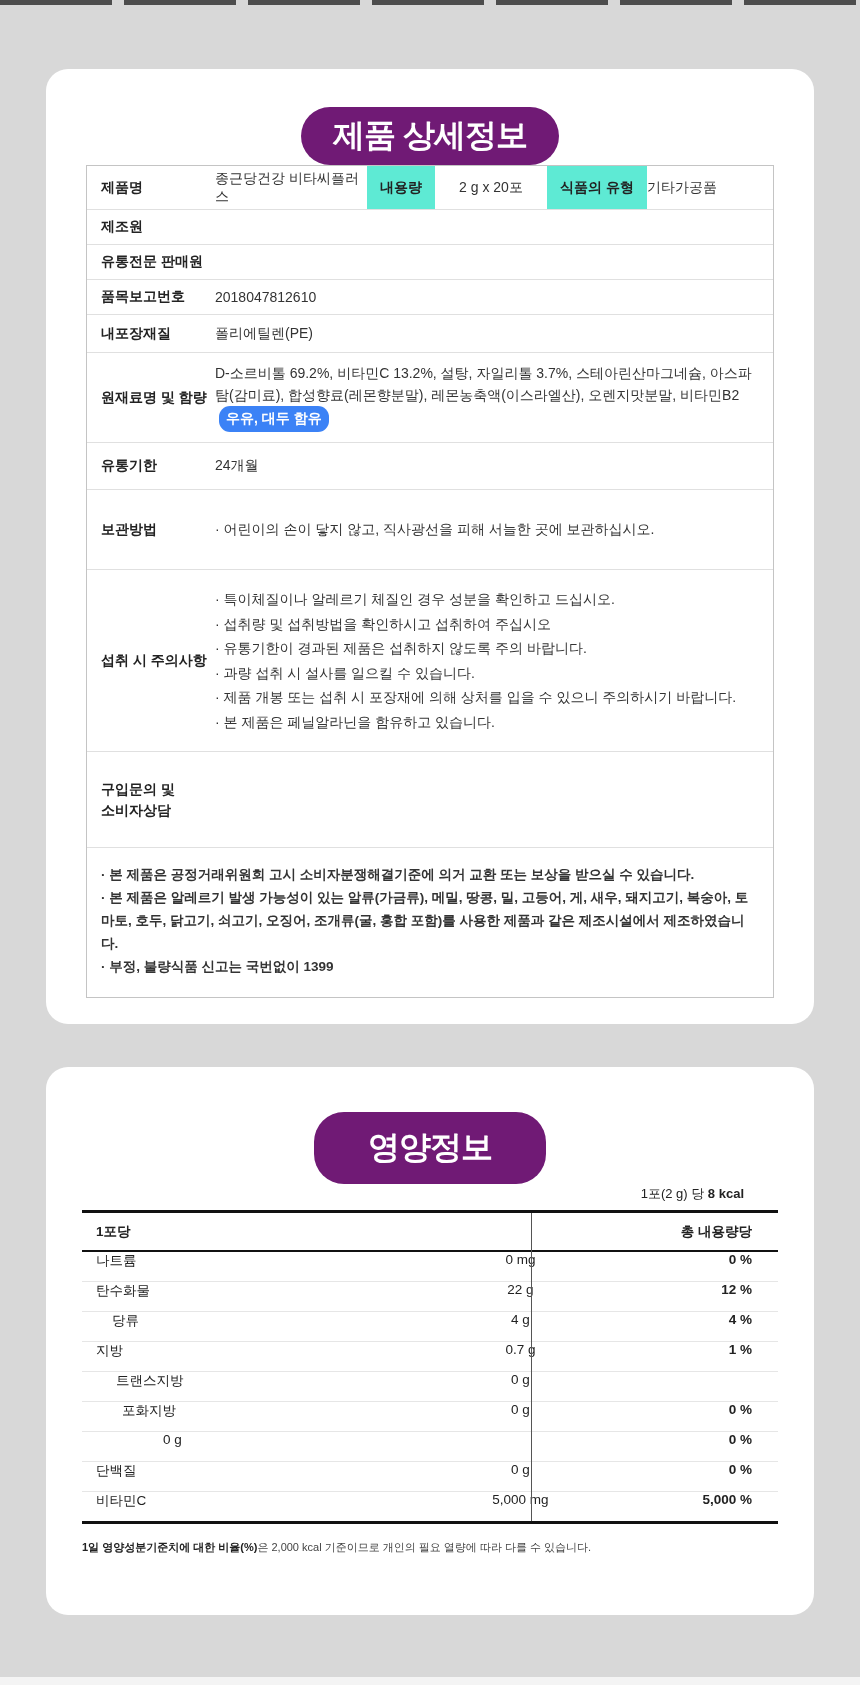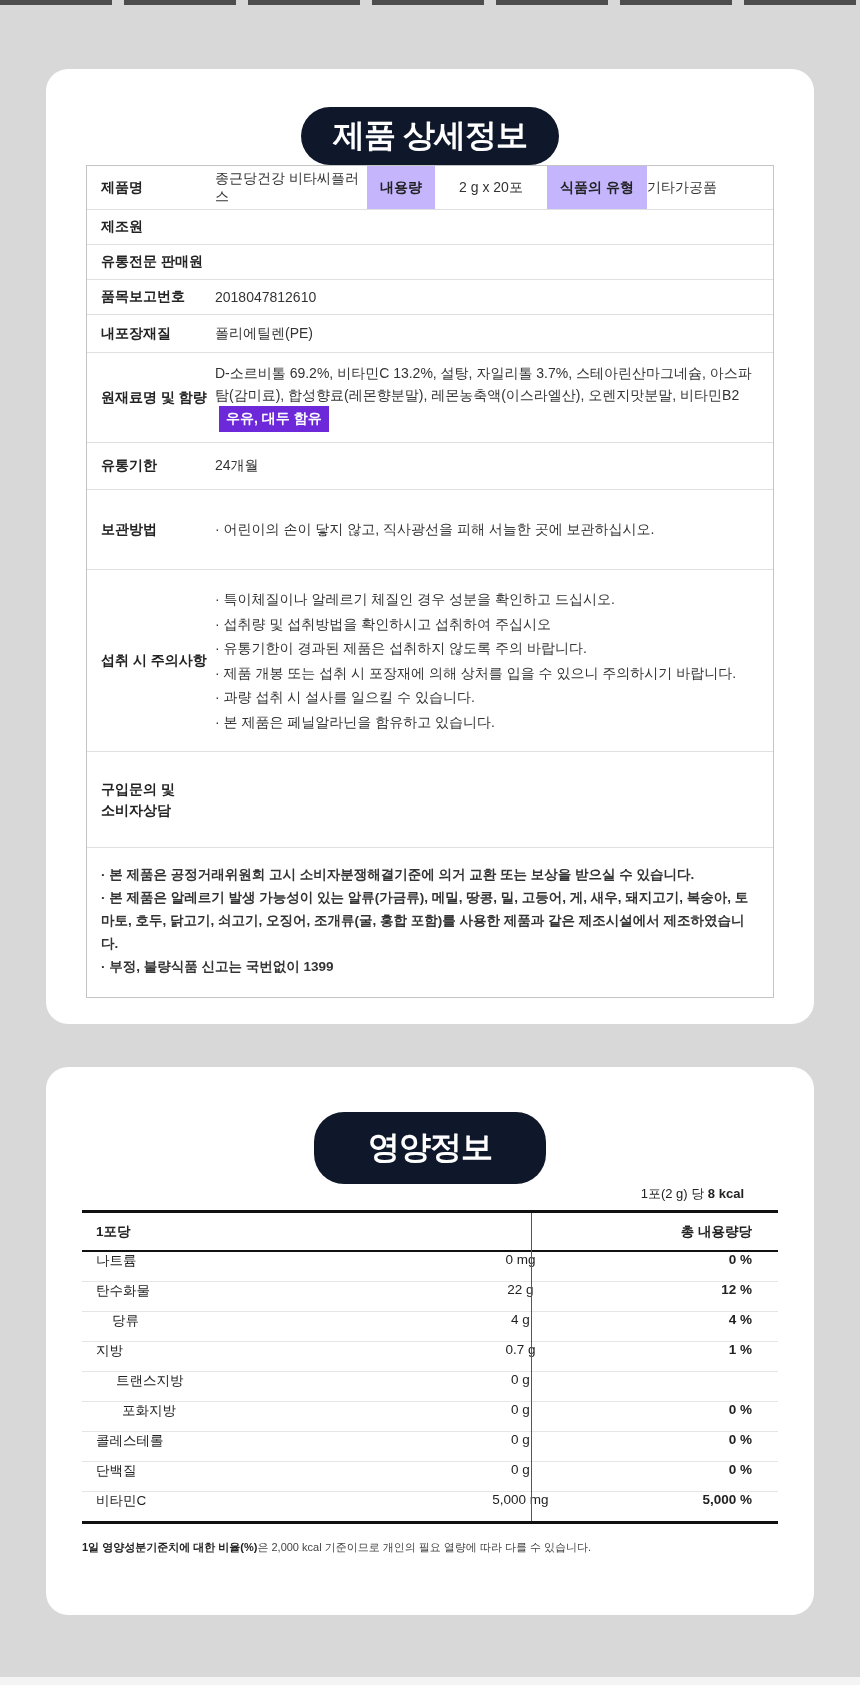--- a/index.html
+++ b/index.html
@@ -21,21 +21,21 @@
   .card{
     background:#ffffff;
     border-radius:22px;
     width:768px;
     margin:0 auto;
     box-sizing:border-box;
   }
   .card1{margin-top:64px;height:955px;}
   .card2{margin-top:43px;height:548px;}
   .pill{
-    background:#0f172a;
+    background:#701a75;
     color:#fff;
     border-radius:30px;
     width:258px;height:58px;
     margin:0 auto;
     display:flex;align-items:center;justify-content:center;
     font-size:32px;font-weight:bold;letter-spacing:-1px;
   }
   .card1 .pill{transform:translateY(38px);margin-bottom:38px;}
   .card2 .pill{width:232px;height:72px;transform:translateY(45px);margin-bottom:45px;}
 
@@ -57,35 +57,36 @@
     padding-left:14px;
     font-weight:bold;
     color:#222;
     box-sizing:border-box;
     align-self:center;
   }
   .dval{flex:1;padding-right:12px;}
   .row1{min-height:44px;}
   .row1 .v-name{flex:0 0 152px;padding:0;}
   .gcell{
-    background:#c4b5fd;
+    background:#5eead4;
     font-weight:bold;color:#222;
     align-self:stretch;
     display:flex;align-items:center;
     padding:0 13px;
   }
   .row1 .v-mid{flex:0 0 112px;text-align:center;padding:0;}
   .row-s{min-height:35px;}
   .row-m{min-height:38px;}
   .row-ingr{min-height:74px;align-items:center;}
   .row-ingr .dval{padding:10px 12px 10px 0;line-height:1.55;}
   .allergen-badge{
-    background:#6d28d9;color:#fff;font-weight:bold;
+    background:#3b82f6;color:#fff;font-weight:bold;
     padding:2px 7px;margin-left:4px;
     display:inline-block;
+    border-radius:11px;
   }
   .row-shelf{min-height:47px;}
   .row-store{min-height:80px;}
   .row-prec{min-height:182px;}
   .mline div{line-height:1.75;}
   .row-contact{min-height:96px;}
   .contact-label{line-height:1.5;}
   .row-notes{display:block;padding:16px 14px 18px;line-height:1.7;}
   .row-notes div{font-weight:bold;color:#333;font-size:13.5px;}
 
@@ -195,22 +196,22 @@
         <div>· 어린이의 손이 닿지 않고, 직사광선을 피해 서늘한 곳에 보관하십시오.</div>
       </div>
     </div>
 
     <div class="drow row-prec">
       <div class="dlabel">섭취 시 주의사항</div>
       <div class="dval mline">
         <div>· 특이체질이나 알레르기 체질인 경우 성분을 확인하고 드십시오.</div>
         <div>· 섭취량 및 섭취방법을 확인하시고 섭취하여 주십시오</div>
         <div>· 유통기한이 경과된 제품은 섭취하지 않도록 주의 바랍니다.</div>
+        <div>· 과량 섭취 시 설사를 일으킬 수 있습니다.</div>
         <div>· 제품 개봉 또는 섭취 시 포장재에 의해 상처를 입을 수 있으니 주의하시기 바랍니다.</div>
-        <div>· 과량 섭취 시 설사를 일으킬 수 있습니다.</div>
         <div>· 본 제품은 페닐알라닌을 함유하고 있습니다.</div>
       </div>
     </div>
 
     <div class="drow row-contact">
       <div class="dlabel contact-label">
         <div>구입문의 및</div>
         <div>소비자상담</div>
       </div>
       <div class="dval"></div>
@@ -268,21 +269,20 @@
       <div class="nname">트랜스지방</div>
       <div class="namount">0 g</div>
       <div class="npercent"></div>
     </div>
     <div class="nrow ind3">
       <div class="nname">포화지방</div>
       <div class="namount">0 g</div>
       <div class="npercent">0 %</div>
     </div>
     <div class="nrow">
-      <div class="nname">콜레스테롤</div>
       <div class="namount">0 g</div>
       <div class="npercent">0 %</div>
     </div>
     <div class="nrow">
       <div class="nname">단백질</div>
       <div class="namount">0 g</div>
       <div class="npercent">0 %</div>
     </div>
     <div class="nrow">
       <div class="nname">비타민C</div>

